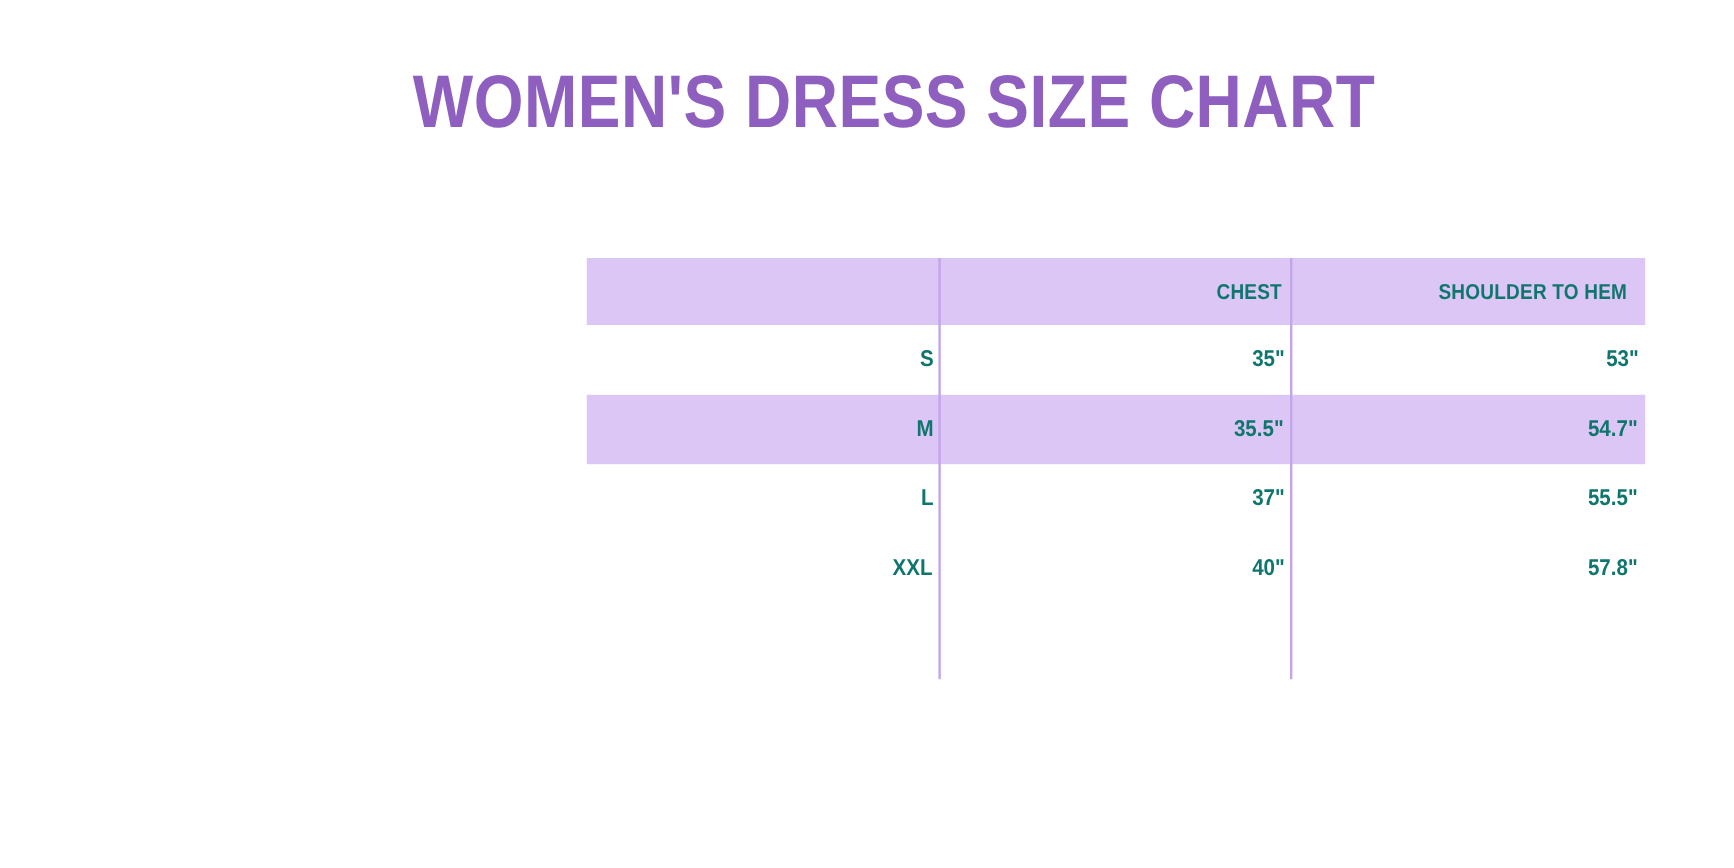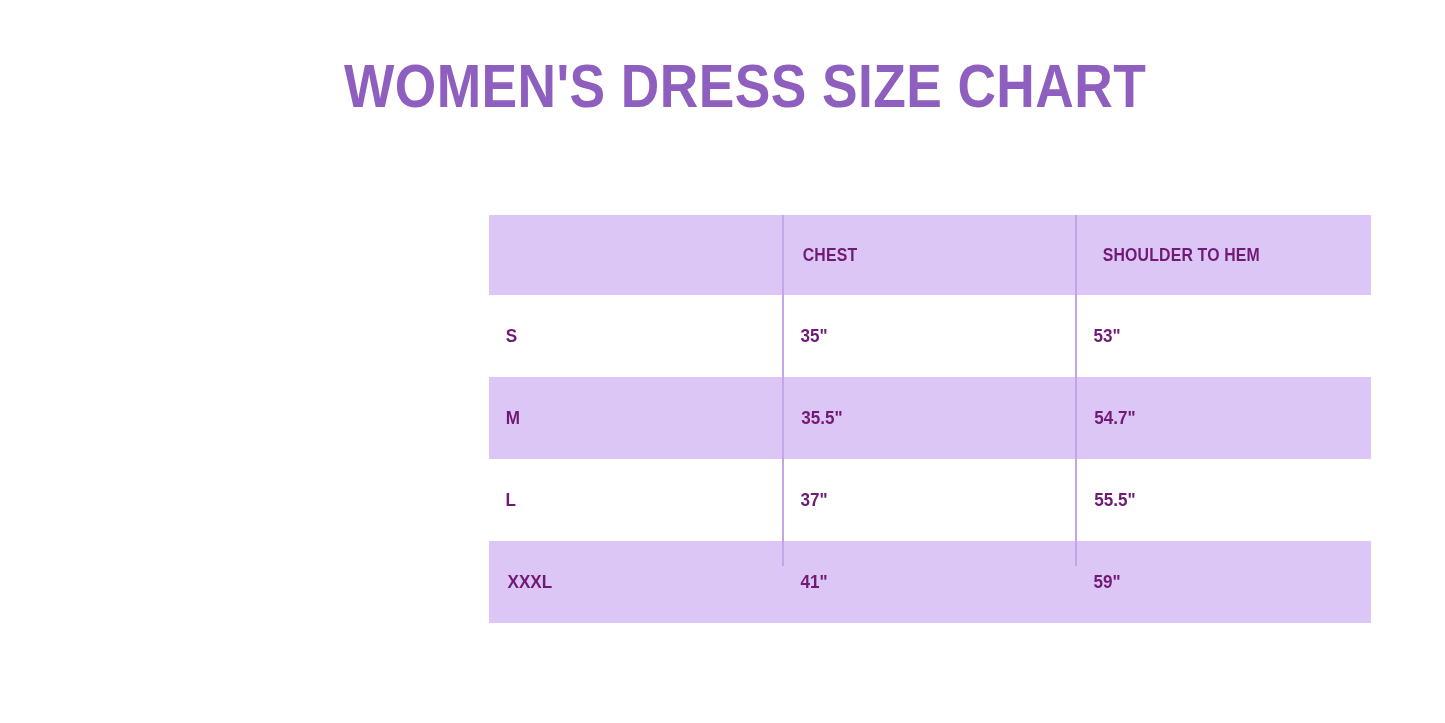--- a/index.html
+++ b/index.html
@@ -45,25 +45,25 @@
     border-collapse: collapse;
     width: 882px;
     table-layout: fixed;
   }
   table.size-table col.c-size  { width: 294px; }
   table.size-table col.c-chest { width: 293px; }
   table.size-table col.c-hem   { width: 295px; }
 
   table.size-table th,
   table.size-table td {
-    padding: 16px;
+    padding: 4px;
     margin: 0;
-    text-align: left;
+    text-align: right;
     vertical-align: middle;
-    color: #701a75;
+    color: #0f766e;
     font-family: "Liberation Sans", sans-serif;
     font-weight: bold;
     border: 0;
   }
 
   
   thead tr.header-row th {
     height: 48px;
     background: #dcc6f5;
     font-size: 18px;
@@ -159,32 +159,32 @@
         </td>
         <td>
           <span class="cell-txt">37"</span>
         </td>
         <td>
           <span class="cell-txt">55.5"</span>
         </td>
       </tr>
 
 
-
-      <tr class="data-row row-shaded">
+      <tr class="data-row row-plain">
         <td>
-          <span class="cell-txt">XXXL</span>
+          <span class="cell-txt">XXL</span>
         </td>
         <td>
-          <span class="cell-txt">41"</span>
+          <span class="cell-txt">40"</span>
         </td>
         <td>
-          <span class="cell-txt">59"</span>
+          <span class="cell-txt">57.8"</span>
         </td>
       </tr>
+
 
     </tbody>
   </table>
 
   <div class="v-divider d1"></div>
   <div class="v-divider d2"></div>
 
 </div>
 
 </body></html>

